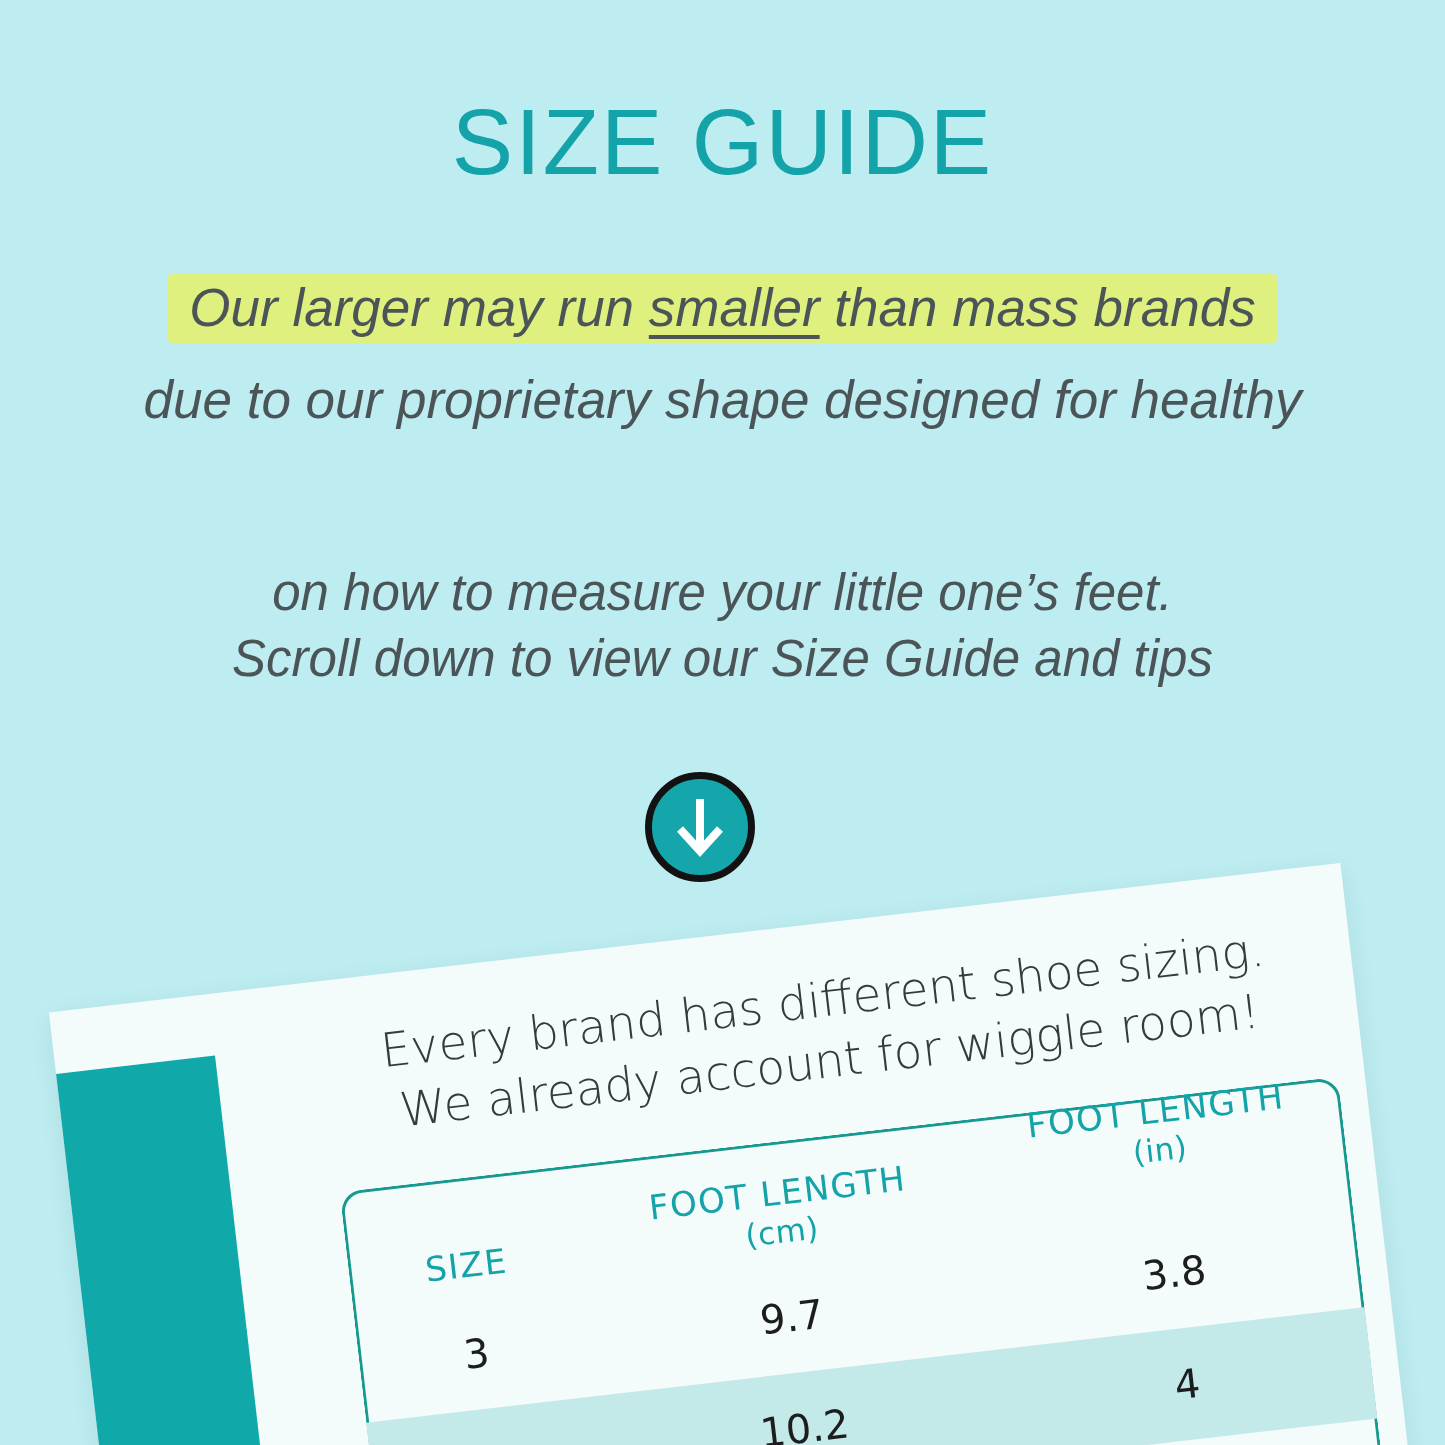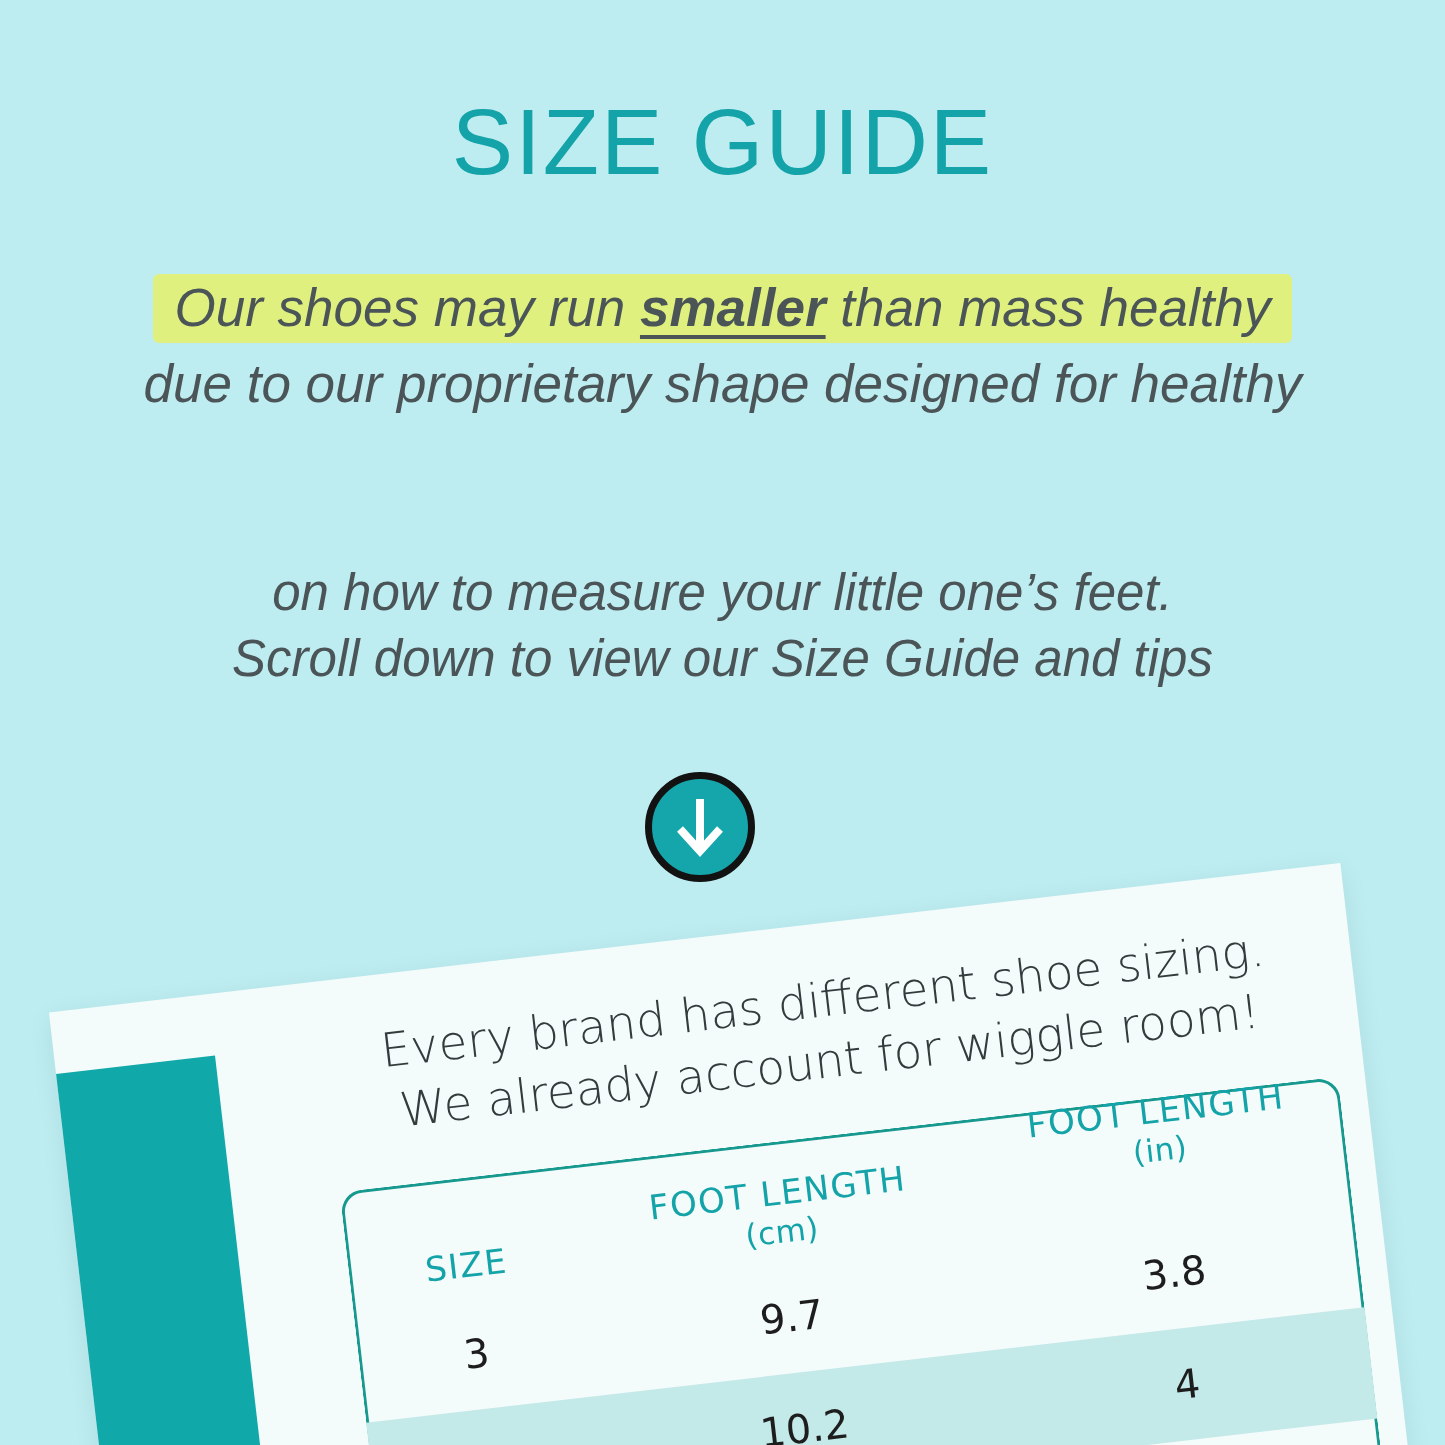--- a/index.html
+++ b/index.html
@@ -44,23 +44,23 @@
   }
   #intro .hl-line { display:block; }
   .hl {
     background:#dff07f;
     padding:4px 22px 6px 22px;
     border-radius:6px;
     -webkit-box-decoration-break:clone;
     box-decoration-break:clone;
   }
   .bold { font-weight:bold; }
-  .bold-u { font-weight:bold; text-decoration:underline; text-underline-offset:9px; text-decoration-thickness:4px;margin-top:45px; }
-
-  #intro .l2, #intro .l3 { display:block; margin-top:4px; }
+  .bold-u { font-weight:normal; text-decoration:underline; text-underline-offset:9px; text-decoration-thickness:4px;margin-top:45px; }
+
+  #intro .l2, #intro .l3 { display:block; margin-top:20px; }
 
   
   #scrolltext {
     position:absolute;
     top:560px; left:0; width:100%;
     text-align:center;
     font-style:italic;
     color:#4b5457;
     font-size:51px;
     line-height:1.3;
@@ -175,21 +175,21 @@
   .trow .td.c3 { flex:0 0 370px; }
 </style>
 </head>
 <body>
 
 <div id="page">
 
   <div id="title">SIZE GUIDE</div>
 
   <div id="intro">
-    <span class="hl-line"><span class="hl"><span>Our shoes may run </span><span class="bold-u">smaller</span><span> than mass healthy</span></span></span>
+    <span class="hl-line"><span class="hl"><span>Our larger may run </span><span class="bold-u">smaller</span><span> than mass brands</span></span></span>
     <span class="l2">due to our proprietary shape designed for healthy</span>
   </div>
 
   <div id="scrolltext">
     <span>on how to measure your little one’s feet.</span>
     <span>Scroll down to view our Size Guide and tips</span>
   </div>
 
   <div id="arrow-badge">
     <span>

